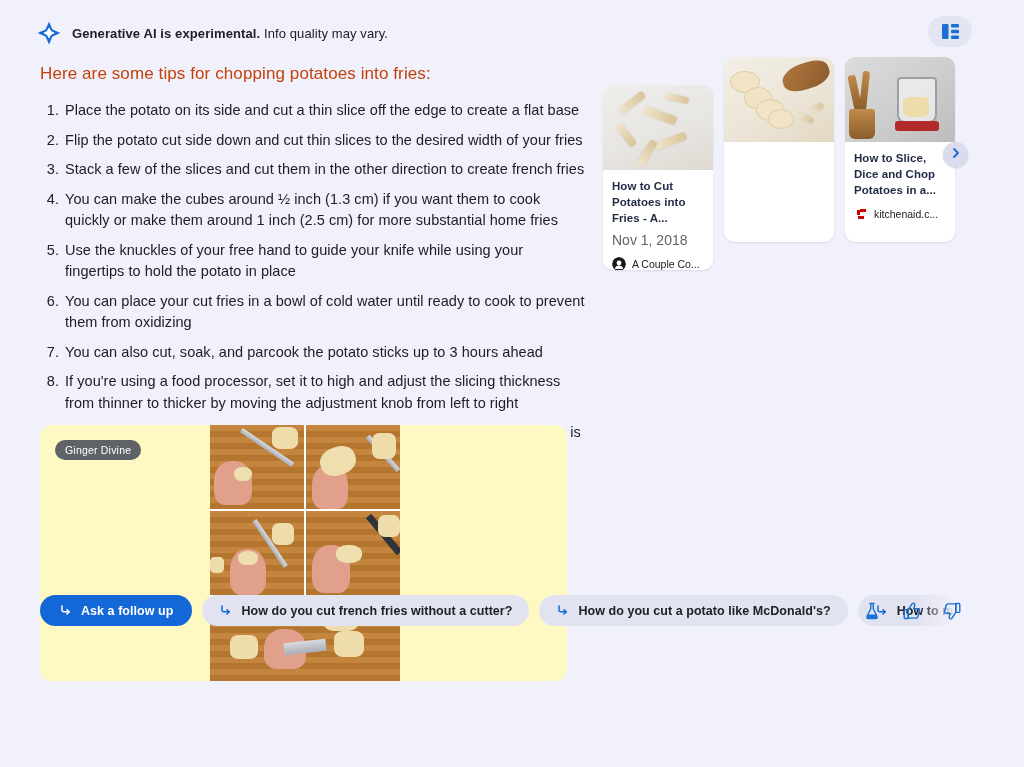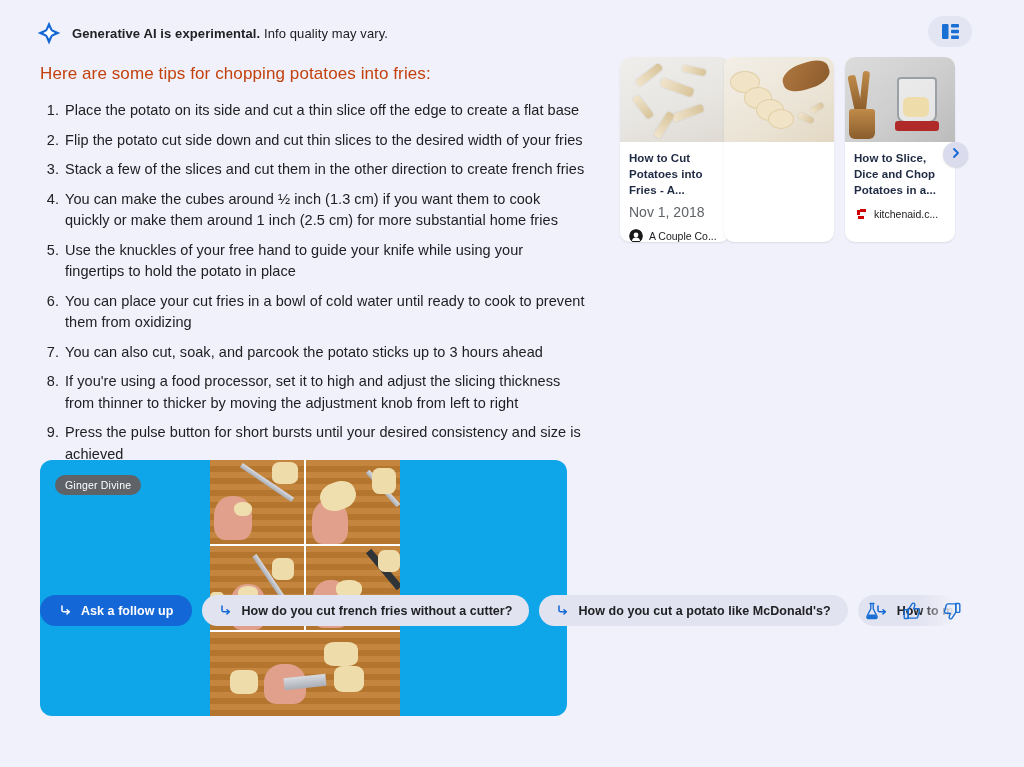--- a/index.html
+++ b/index.html
@@ -50,21 +50,21 @@
   }
 
   
   .cards-wrap { position: absolute; left: 603px; top: 57px; width: 400px; height: 190px; }
   .card {
     position: absolute; top: 0; width: 110px; height: 185px;
     background: #ffffff; border-radius: 10px; overflow: hidden;
     box-shadow: 0 1px 2px rgba(60,64,67,.12);
     cursor: pointer;
   }
-  .card-0 { left: 17px; }
+  .card-0 { left: 0; margin-top: 28px; }
   .card-1 { left: 121px; }
   .card-2 { left: 242px; }
   .card-thumb { width: 100%; height: 85px; position: relative; overflow: hidden; }
   .card-body { padding: 8px 9px 0 9px; }
   .card-title {
     font-size: 11.5px; line-height: 16px; font-weight: 700; color: #1f2a44;
     letter-spacing: .05px;
   }
   .card-date { font-size: 14px; color: #5f6368; margin-top: 6px; }
   .card-source { display: flex; align-items: center; gap: 6px; margin-top: 9px; }
@@ -85,21 +85,21 @@
   .fry { position: absolute; background: linear-gradient(90deg,#f0e4cc,#d8c49a); border-radius: 3px; box-shadow: 0 0 2px rgba(0,0,0,.15); }
   .slice { position: absolute; background: #f1e4c6; border: 1px solid #e0cfa6; border-radius: 50%; }
   .loaf { position: absolute; background: linear-gradient(135deg,#b07840,#8a5a2b); border-radius: 48% 40% 45% 42%; }
   .jar { position: absolute; background: rgba(255,255,255,.55); border: 2px solid #9aa0a6; border-radius: 4px 4px 8px 8px; }
   .jar-base { position: absolute; background: #b02a2a; border-radius: 3px; }
   .utensils { position: absolute; background: linear-gradient(180deg,#c08b4a,#8a5d2b); border-radius: 3px; }
 
   
   .media-block {
     position: absolute; left: 40px; top: 425px; width: 527px; height: 256px;
-    background: #0ea5e9; border-radius: 12px; overflow: hidden; margin-top: 35px;
+    background: #fef9c3; border-radius: 12px; overflow: hidden;
   }
   .media-badge {
     position: absolute; left: 15px; top: 15px; z-index: 3;
     background: #5f6368; color: #ffffff; font-size: 10.5px;
     padding: 4px 10px; border-radius: 11px; letter-spacing: .2px;
   }
   .media-grid {
     position: absolute; left: 170px; top: 0; width: 190px; height: 256px;
     display: grid; grid-template-columns: 1fr 1fr; grid-template-rows: 1fr 1fr 1fr;
     gap: 2px; background: #ffffff;

